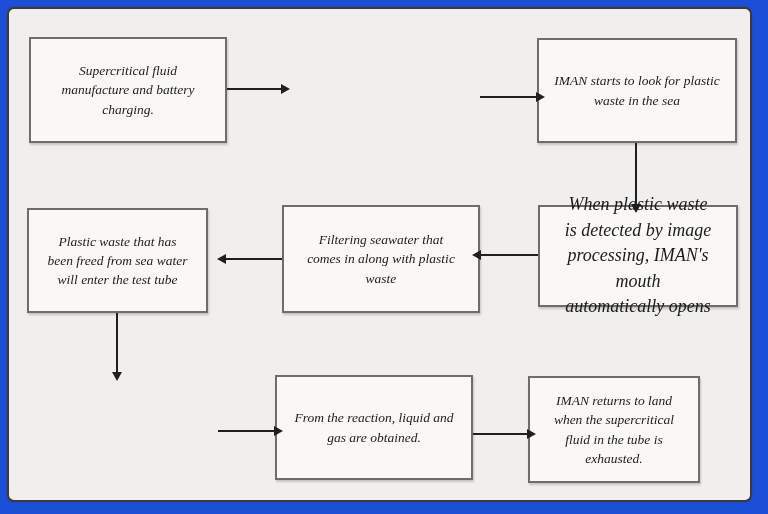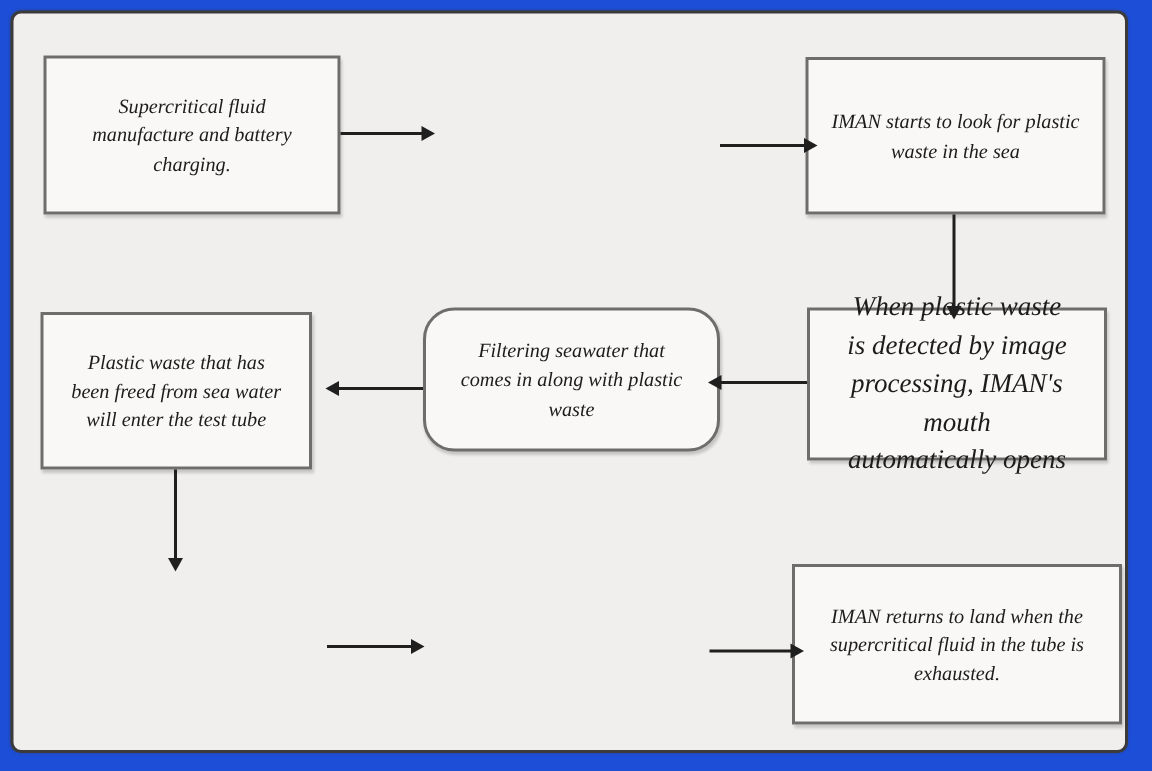--- a/index.html
+++ b/index.html
@@ -40,25 +40,25 @@
     color: #1c1c1c;
     font-size: 13.5px;
     line-height: 1.42;
     padding: 4px 18px;
   }
   .node.small { font-size: 18px; padding: 4px 24px; }
   .n1 { left: 29px;  top: 37px;  width: 198px; height: 106px; }
   .n2 { left: 282px; top: 40px;  width: 198px; height: 103px; }
   .n3 { left: 537px; top: 38px;  width: 200px; height: 105px; padding: 4px 2px; }
   .n4 { left: 538px; top: 205px; width: 200px; height: 102px; }
-  .n5 { left: 282px; top: 205px; width: 198px; height: 96px; border-radius: 21px; }
+  .n5 { left: 282px; top: 205px; width: 198px; height: 108px; }
   .n6 { left: 27px;  top: 208px; width: 181px; height: 105px; padding: 4px 16px; }
   .n7 { left: 18px;  top: 373px; width: 200px; height: 105px; }
   .n8 { left: 275px; top: 375px; width: 198px; height: 105px; padding: 4px 12px; }
-  .n9 { left: 528px; top: 376px; width: 220px; height: 107px; padding: 4px 20px; }
+  .n9 { left: 528px; top: 376px; width: 172px; height: 107px; padding: 4px 20px; }
 
   .arrow { position: absolute; background: #1f1f1f; }
   .arrow.h { height: 2px; }
   .arrow.v { width: 2px; }
   .head { position: absolute; width: 0; height: 0; }
   .head.right {
     right: -8px; top: -4px;
     border-left: 9px solid #1f1f1f;
     border-top: 5px solid transparent;
     border-bottom: 5px solid transparent;
@@ -100,20 +100,23 @@
   <div class="node n4 small">
     <span>When plastic waste is detected by image processing, IMAN's mouth automatically opens</span>
   </div>
   <div class="node n5">
     <span>Filtering seawater that comes in along with plastic waste</span>
   </div>
   <div class="node n6">
     <span>Plastic waste that has been freed from sea water will enter the test tube</span>
   </div>
 
+  <div class="node n8">
+    <span>From the reaction, liquid and gas are obtained.</span>
+  </div>
   <div class="node n9">
     <span>IMAN returns to land when the supercritical fluid in the tube is exhausted.</span>
   </div>
 
   <div class="arrow h a1">
       <span class="head right"></span>
     </div>
   <div class="arrow h a2">
       <span class="head right"></span>
     </div>

